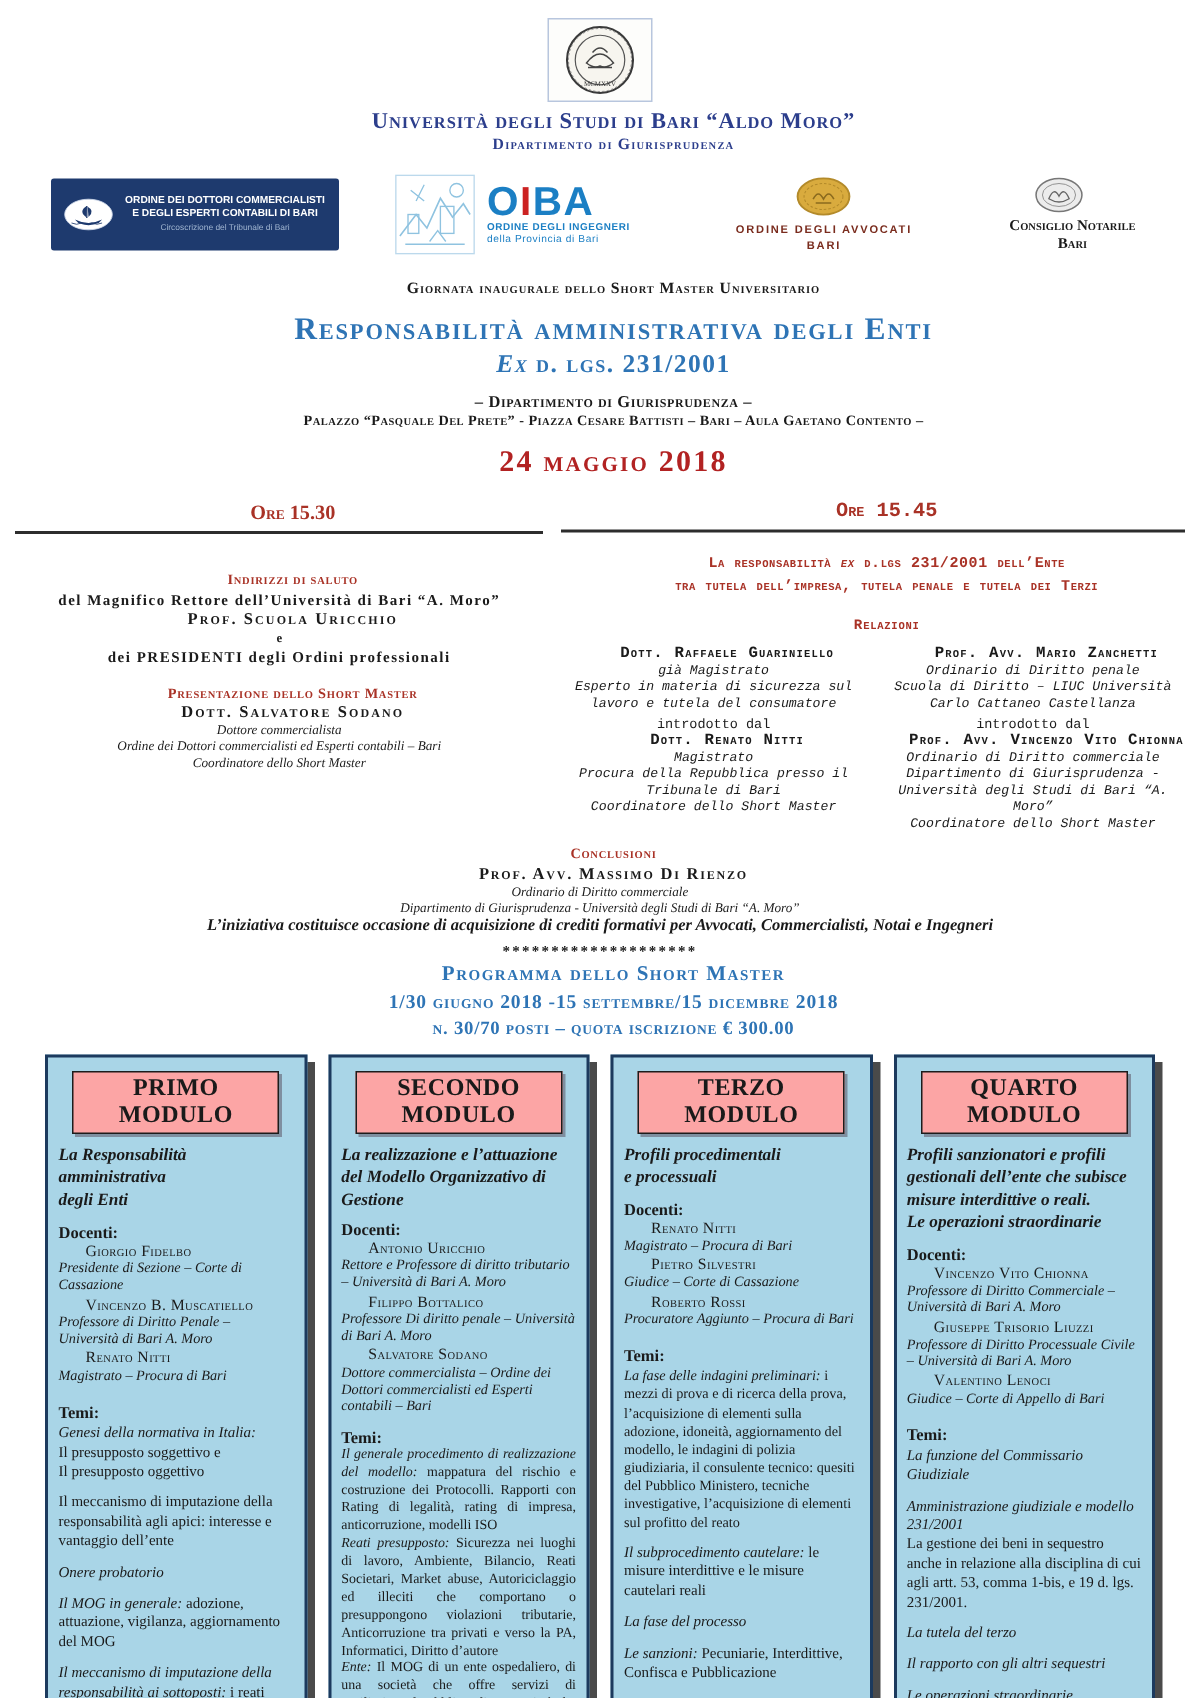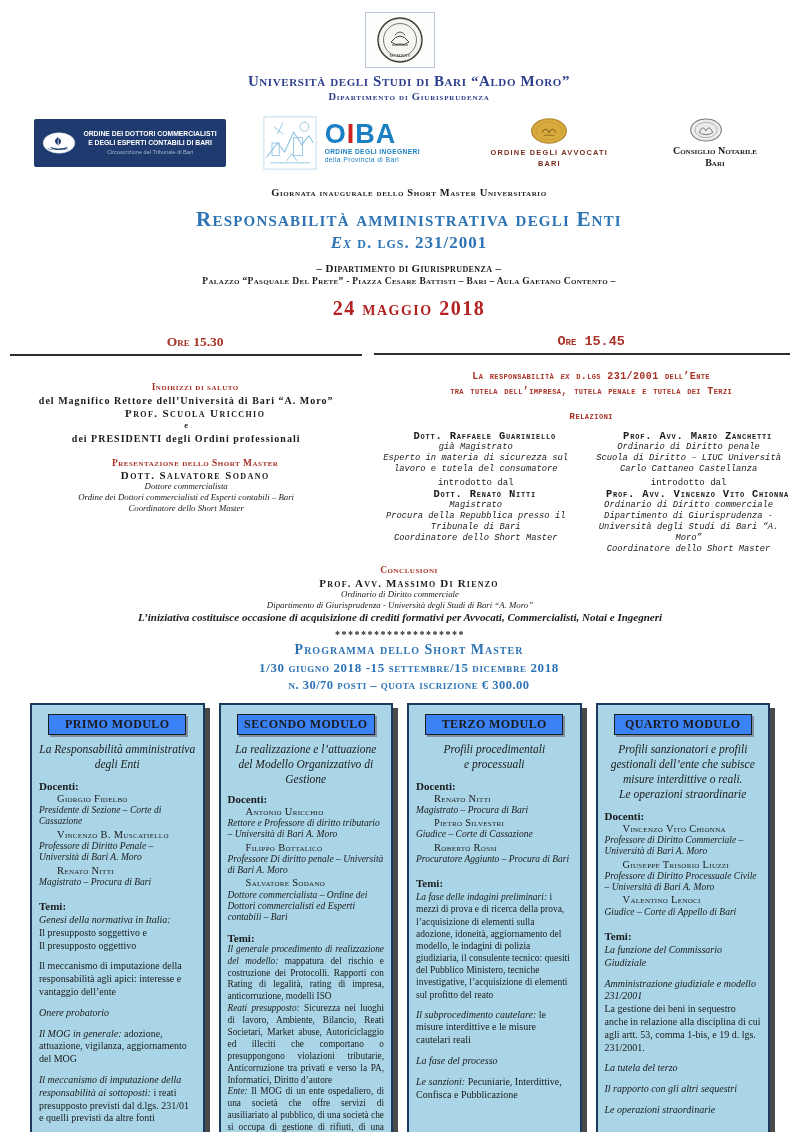--- a/index.html
+++ b/index.html
@@ -86,25 +86,25 @@
 
   
   .modules{display:flex;gap:14px;padding:0 30px;margin-top:10px;align-items:stretch;}
   .module{
     flex:1;background:var(--module-fill);
     border:2px solid var(--module-border);
     box-shadow:5px 5px 0 #4a4a4a;
     min-height:392px;padding:0 7px 8px 7px;
   }
   .module-header{
-    background:#3b82f6;border:1.5px solid #1c1c1c;box-shadow:2px 2px 0 #7f8fa0;
+    background:#fca5a5;border:1.5px solid #1c1c1c;box-shadow:2px 2px 0 #7f8fa0;
     width:88%;margin:9px auto 7px auto;padding:2px 0;
-    text-align:center;font-weight:bold;font-size:12px;letter-spacing:.4px;
+    text-align:center;font-weight:bold;font-size:16px;letter-spacing:.4px;
   }
-  .module-title{font-size:11.5px;font-weight:normal;font-style:italic;text-align:center;line-height:1.3;white-space:pre-line;margin-bottom:6px;}
+  .module-title{font-size:11.5px;font-weight:bold;font-style:italic;text-align:left;line-height:1.3;white-space:pre-line;margin-bottom:6px;}
   .doc-label{font-size:11px;font-weight:bold;margin-top:8px;}
   .doc-name{font-size:10.5px;letter-spacing:.3px;line-height:1.25;}
   .doc-role{font-size:9.5px;font-style:italic;line-height:1.2;}
   .temi-label{font-size:11px;font-weight:bold;margin-top:12px;}
   .tema{font-size:10px;line-height:1.28;white-space:pre-line;margin-top:8px;}
   .tema i{font-style:italic;}
   .module .tight .tema{margin-top:0;text-align:justify;}
 
   svg{display:block;}
 </style>

